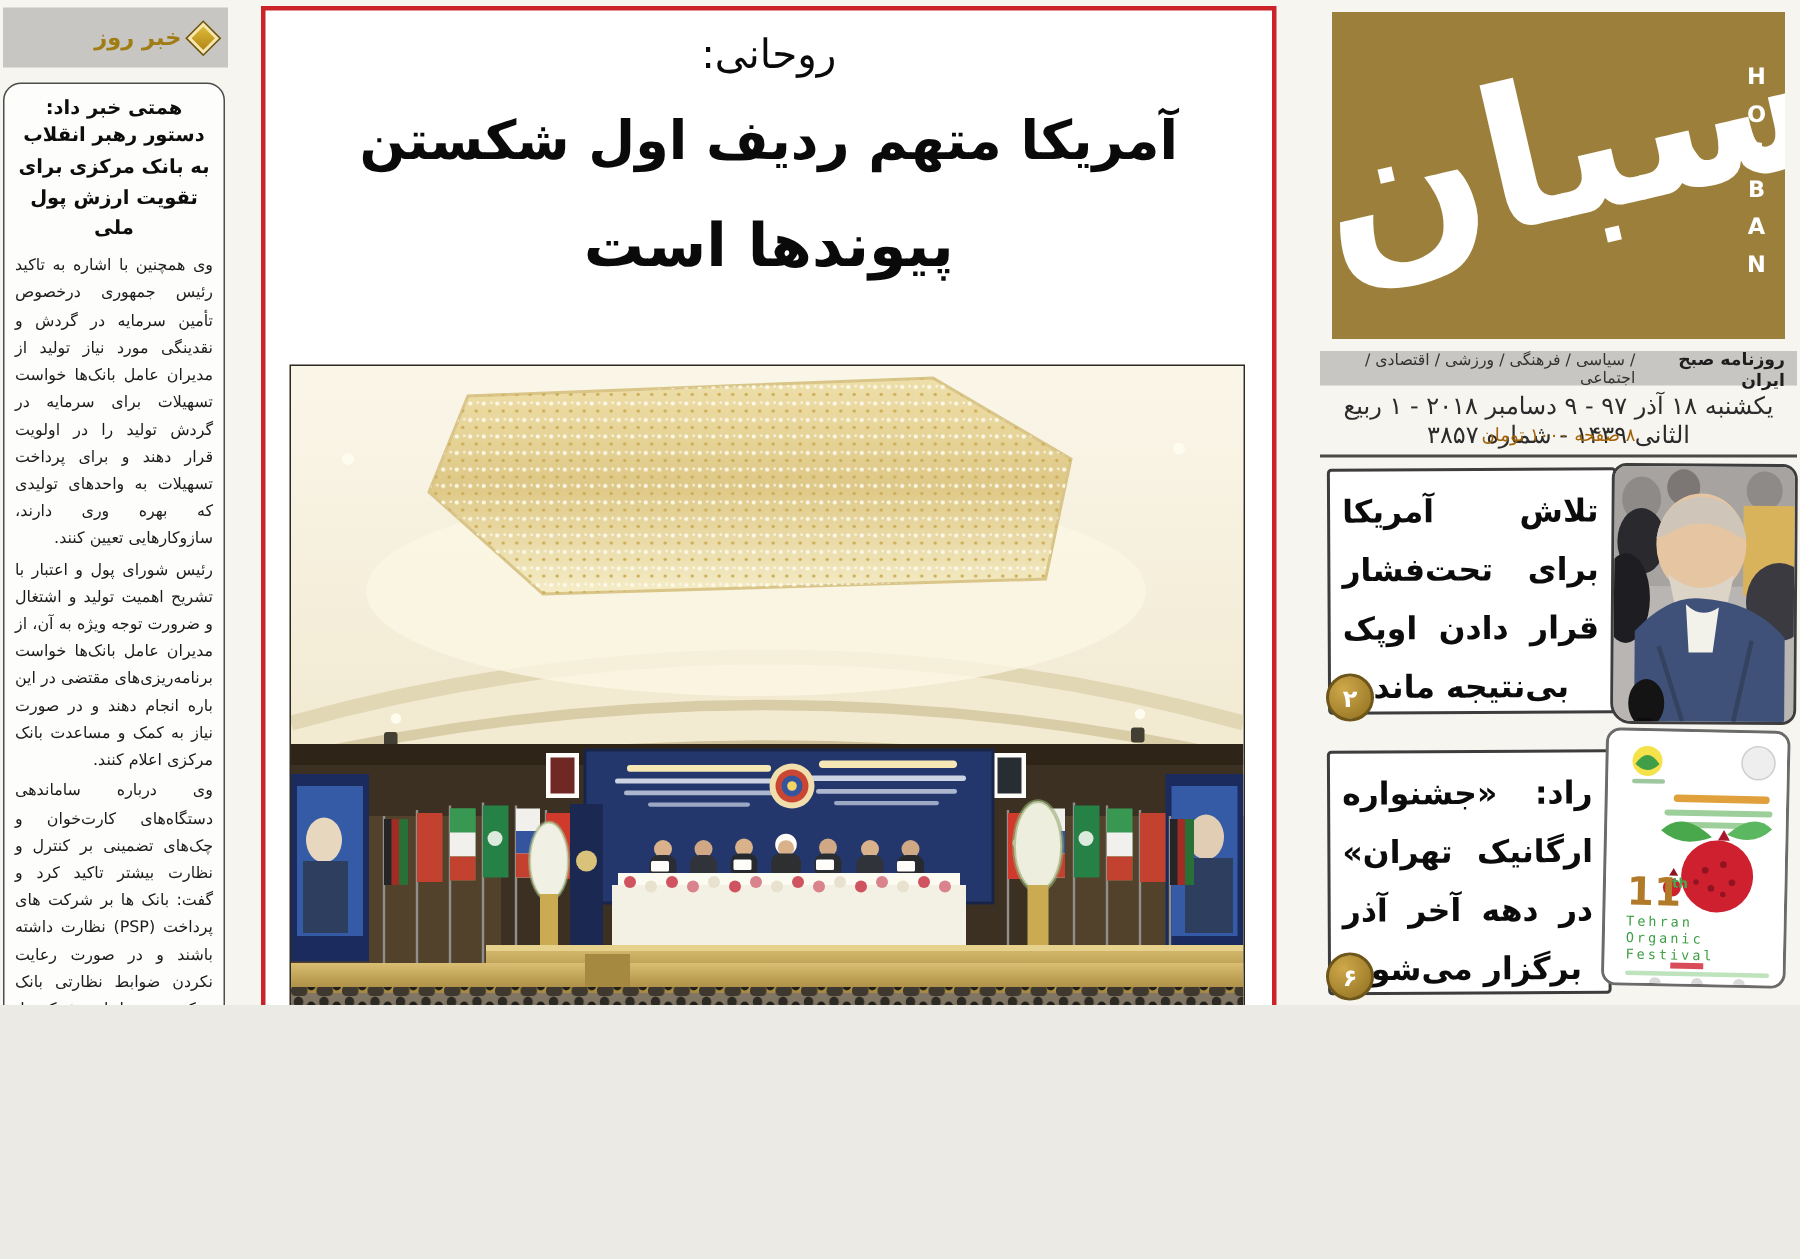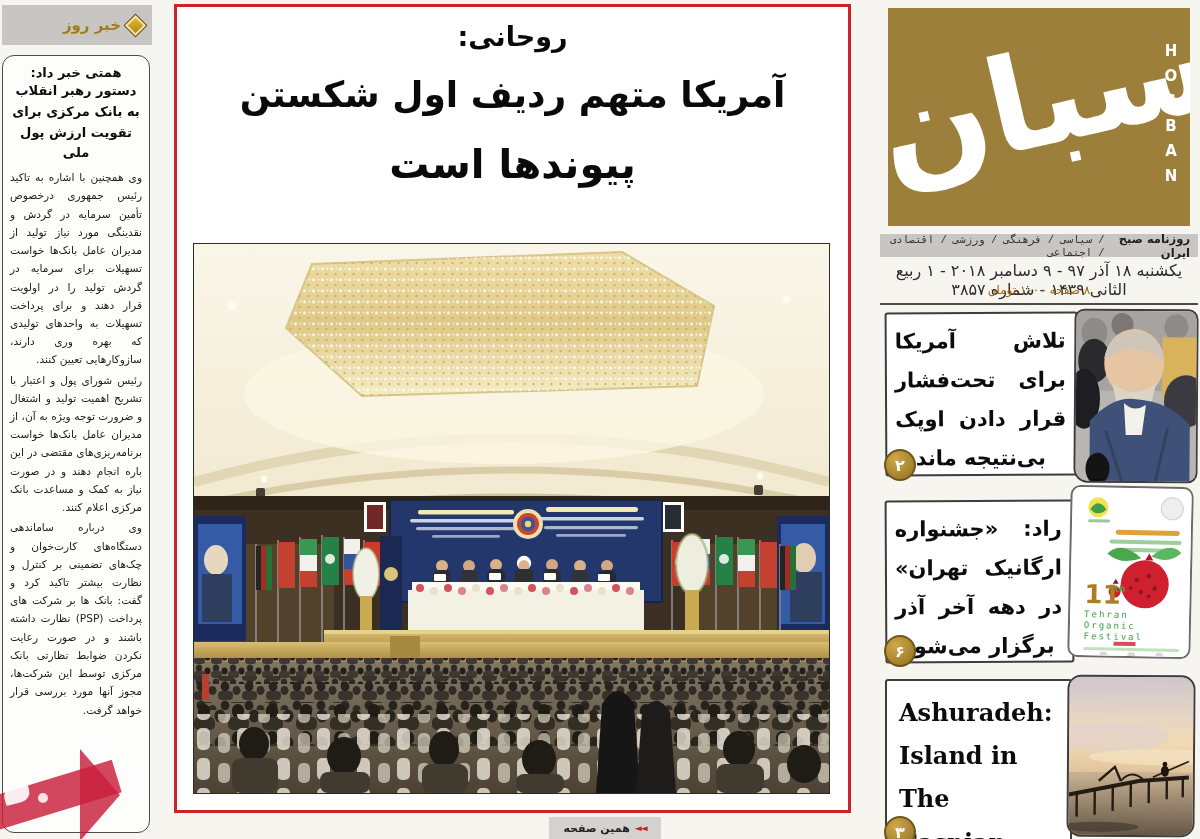--- a/index.html
+++ b/index.html
@@ -1,18 +1,18 @@
 <!DOCTYPE html>
 <html lang="fa"><head>
 <meta charset="utf-8">
 <style>
   html,body{margin:0;padding:0;}
   body{width:1200px;height:839px;overflow:hidden;background:#eceae4;
        font-family:"DejaVu Sans",sans-serif;}
-  .page{position:relative;width:1200px;height:839px;background:#f7f5f0;overflow:hidden;}
+  .page{position:relative;width:1200px;height:670px;background:#f7f5f0;overflow:hidden;}
 
   
   .left-col{position:absolute;left:2px;top:5px;width:152px;height:830px;}
   .left-header{position:absolute;left:0;top:0;width:150px;height:40px;background:#c7c6c3;
      display:flex;flex-direction:row-reverse;align-items:center;gap:6px;padding:0 8px;box-sizing:border-box;}
   .diamond{width:15px;height:15px;background:linear-gradient(135deg,#e7c23a,#a97f14);
      transform:rotate(45deg);border:1px solid #6e5510;box-shadow:inset 0 0 0 2px #f5e7ae;flex:0 0 auto;}
   .left-header .hd{color:#a07c15;font-weight:bold;font-size:15px;}
   .left-box{position:absolute;left:0;top:50px;width:148px;height:778px;border:1px solid #4c4c4c;
      border-radius:12px;background:#fdfdfb;box-sizing:border-box;padding:7px 7px 6px 7px;
@@ -26,21 +26,21 @@
   .red-mark .tri{position:absolute;left:82px;top:2px;width:0;height:0;
      border-top:46px solid transparent;border-bottom:46px solid transparent;
      border-left:40px solid rgba(201,30,58,.82);}
   .red-mark .w1{position:absolute;left:6px;top:40px;width:26px;height:16px;background:#fff;
      border-radius:8px 2px 10px 2px;transform:rotate(-15deg);opacity:.9;}
   .red-mark .w2{position:absolute;left:40px;top:46px;width:10px;height:10px;background:#fff;border-radius:50%;opacity:.85;}
 
   
   .lead-box{position:absolute;left:174px;top:4px;width:677px;height:809px;background:#fff;
      border:3px solid #cb2329;box-sizing:border-box;}
-  .kicker{margin-top:14px;text-align:center;font-size:27px;font-weight:bold;color:#0a0a0a;direction:rtl;}
+  .kicker{margin-top:14px;text-align:center;font-size:27px;font-weight:normal;color:#0a0a0a;direction:rtl;}
   .lead-h1{margin-top:22px;text-align:center;font-size:36px;font-weight:bold;color:#0a0a0a;direction:rtl;}
   .lead-h2{margin-top:26px;text-align:center;font-size:40px;font-weight:bold;color:#0a0a0a;direction:rtl;}
   .lead-photo{position:absolute;left:16px;top:236px;width:637px;height:551px;border:1px solid #2e2a24;
      box-sizing:border-box;overflow:hidden;background:#f5efdd;}
   .lead-photo svg{display:block;}
 
   .bottom-tab{position:absolute;left:549px;top:817px;width:112px;height:22px;background:#d3d2cf;
      display:flex;align-items:center;justify-content:center;gap:5px;direction:rtl;}
   .bottom-tab .lbl{font-size:11px;font-weight:bold;color:#222;text-align:center;}
   .bottom-tab .chev{font-size:9px;color:#c42025;letter-spacing:-1px;}
@@ -48,21 +48,21 @@
   
   .masthead{position:absolute;left:888px;top:8px;width:302px;height:218px;background:#9c7f3a;overflow:hidden;}
   .logo-fa{position:absolute;left:-12px;top:4px;width:300px;text-align:center;color:#fff;
      font-size:130px;font-weight:bold;transform:rotate(-13deg);line-height:1.4;}
   .logo-en{position:absolute;right:10px;top:50%;transform:translateY(-50%);
      writing-mode:vertical-rl;text-orientation:upright;color:#fff;font-size:15px;font-weight:bold;
      letter-spacing:7px;}
   .tagline-bar{position:absolute;left:880px;top:234px;width:318px;height:23px;background:#c7c6c3;
      direction:rtl;display:flex;align-items:center;padding:0 8px;box-sizing:border-box;gap:4px;}
   .tagline-bar .b{font-size:11.5px;font-weight:bold;color:#1e1e1e;}
-  .tagline-bar .r{font-size:10.5px;color:#333;font-family:Liberation Mono, monospace;}
+  .tagline-bar .r{font-size:10.5px;color:#333;}
   .date-line{position:absolute;left:880px;top:261px;width:318px;text-align:center;direction:rtl;
      font-size:16px;color:#2b2b2b;}
   .price-line{position:absolute;left:880px;top:283px;width:318px;text-align:center;direction:rtl;
      font-size:12px;color:#a16207;}
   .rcol-rule{position:absolute;left:880px;top:303px;width:318px;height:2px;background:#4c4a46;}
 
   .item-box{position:absolute;background:#fff;border:2px solid #3d3d3d;box-sizing:border-box;
      direction:rtl;border-radius:3px;}
   .item-box .ihl{padding:8px 10px 0 8px;font-weight:bold;color:#0c0c0c;
      font-size:21px;line-height:1.85;text-align:justify;text-align-last:center;}

